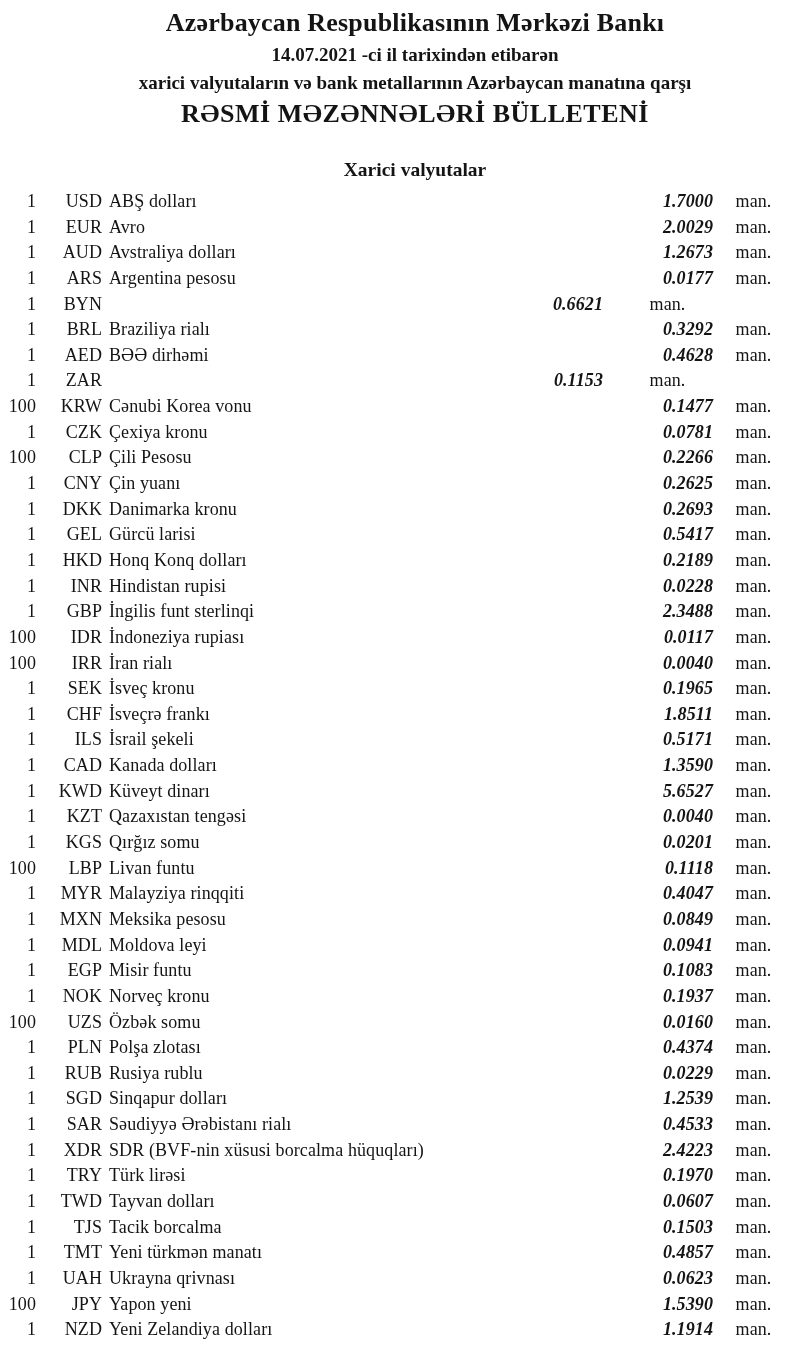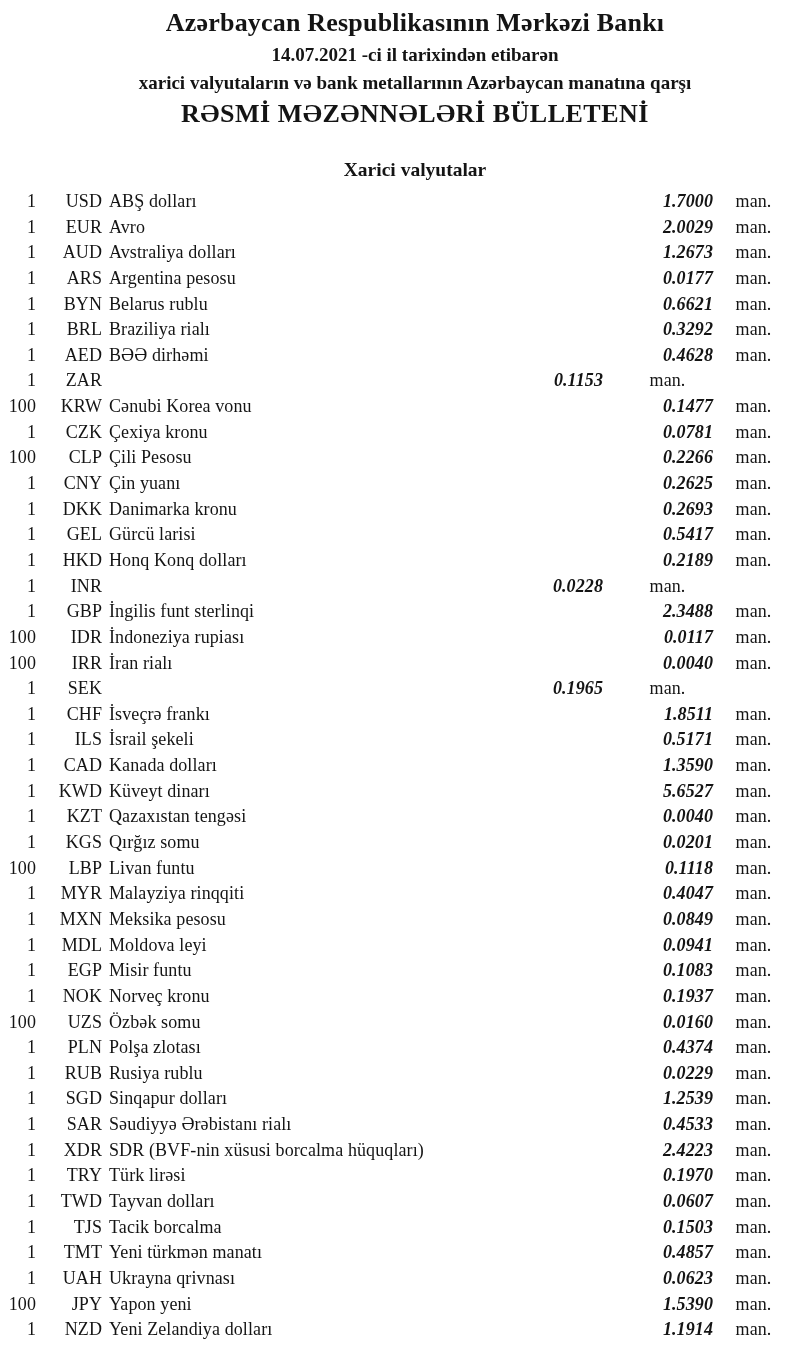--- a/index.html
+++ b/index.html
@@ -137,21 +137,20 @@
         <div class="c qty">1</div>
         <div class="c code">ARS</div>
         <div class="c name">Argentina pesosu</div>
         <div class="c rate">0.0177</div>
         <div class="c unit">man.</div>
       </div>
 
       <div class="row">
         <div class="c qty">1</div>
         <div class="c code">BYN</div>
-        <div class="c name">Belarus rublu</div>
         <div class="c rate">0.6621</div>
         <div class="c unit">man.</div>
       </div>
 
       <div class="row">
         <div class="c qty">1</div>
         <div class="c code">BRL</div>
         <div class="c name">Braziliya rialı</div>
         <div class="c rate">0.3292</div>
         <div class="c unit">man.</div>
@@ -224,20 +223,21 @@
         <div class="c qty">1</div>
         <div class="c code">HKD</div>
         <div class="c name">Honq Konq dolları</div>
         <div class="c rate">0.2189</div>
         <div class="c unit">man.</div>
       </div>
 
       <div class="row">
         <div class="c qty">1</div>
         <div class="c code">INR</div>
+        <div class="c name">Hindistan rupisi</div>
         <div class="c rate">0.0228</div>
         <div class="c unit">man.</div>
       </div>
 
       <div class="row">
         <div class="c qty">1</div>
         <div class="c code">GBP</div>
         <div class="c name">İngilis funt sterlinqi</div>
         <div class="c rate">2.3488</div>
         <div class="c unit">man.</div>
@@ -255,20 +255,21 @@
         <div class="c qty">100</div>
         <div class="c code">IRR</div>
         <div class="c name">İran rialı</div>
         <div class="c rate">0.0040</div>
         <div class="c unit">man.</div>
       </div>
 
       <div class="row">
         <div class="c qty">1</div>
         <div class="c code">SEK</div>
+        <div class="c name">İsveç kronu</div>
         <div class="c rate">0.1965</div>
         <div class="c unit">man.</div>
       </div>
 
       <div class="row">
         <div class="c qty">1</div>
         <div class="c code">CHF</div>
         <div class="c name">İsveçrə frankı</div>
         <div class="c rate">1.8511</div>
         <div class="c unit">man.</div>

